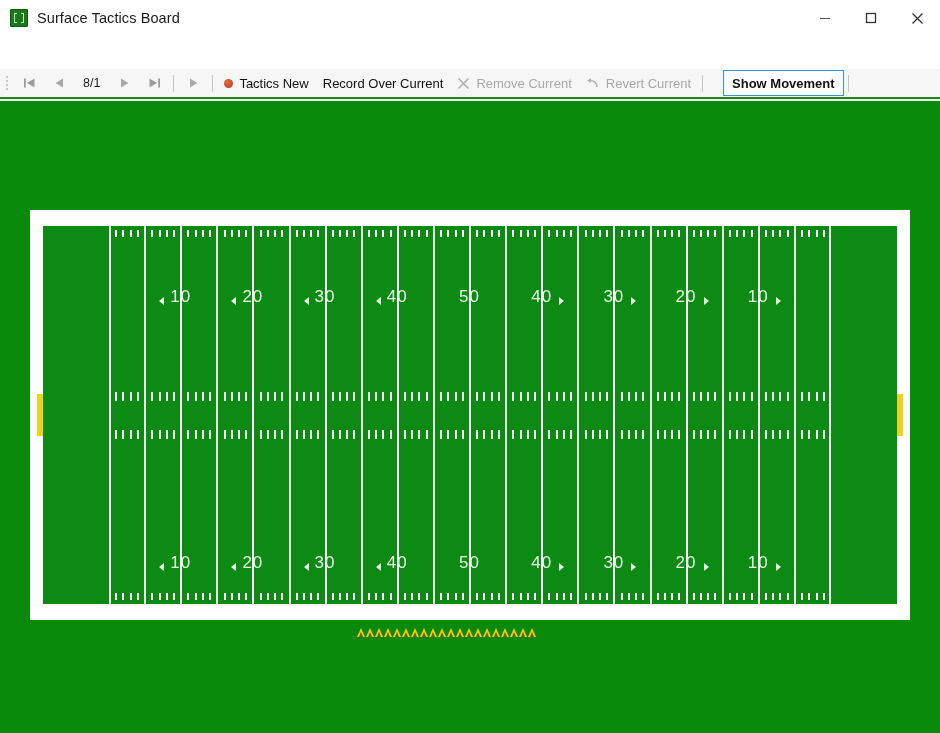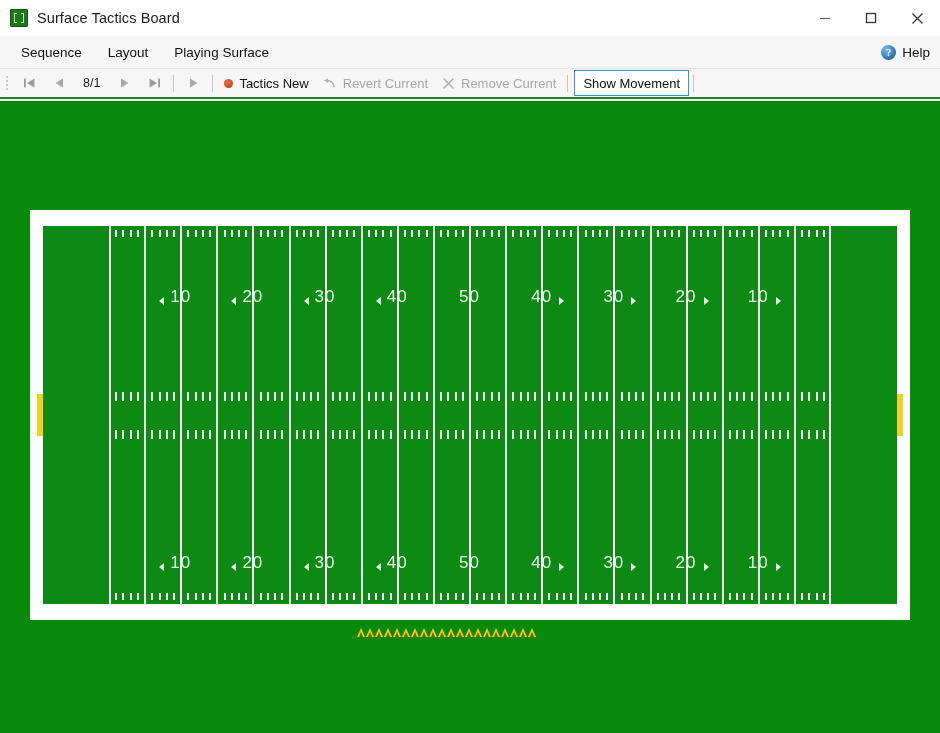--- a/index.html
+++ b/index.html
@@ -125,22 +125,23 @@
     width: 9px; height: 9px; border-radius: 50%;
     background: radial-gradient(circle at 35% 30%, #e86b4a, #c03a14);
     flex: none;
   }
   .show-move {
     height: 23px; padding: 12px 8px;
     display: flex; align-items: center;
     font-size: 13px; color: #111111;
     border: 1px solid #3d8fd6;
     background: #ffffff;
-    margin-left: 2px; white-space: nowrap; flex: none;
-    box-sizing: border-box;
+    margin-left: 16px; white-space: nowrap; flex: none;
+    box-sizing: border-box;
+    font-weight: bold;
   }
 
   
   .canvas {
     position: absolute; top: 101px; left: 0;
     width: 940px; height: 632px;
     background: #0a8a0a;
     overflow: hidden;
   }
 
@@ -280,29 +281,20 @@
       </div>
       <div class="win-btn">
         <svg width="13" height="13" viewBox="0 0 13 13">
             <line x1="1.5" y1="1.5" x2="11.5" y2="11.5" stroke="#333" stroke-width="1.2"></line>
             <line x1="11.5" y1="1.5" x2="1.5" y2="11.5" stroke="#333" stroke-width="1.2"></line>
           </svg>
       </div>
     </div>
   </div>
 
-  <div class="menubar">
-    <div class="menu-item">Sequence</div>
-    <div class="menu-item">Layout</div>
-    <div class="menu-item">Playing Surface</div>
-    <div class="help-wrap">
-      <div class="help-icon">?</div>
-      <div class="help-text">Help</div>
-    </div>
-  </div>
 
   <div class="toolbar">
     <div class="grip">
         <i></i>
         <i></i>
         <i></i>
         <i></i>
       </div>
 
     <div class="tb-btn">
@@ -337,35 +329,38 @@
         </svg>
     </div>
 
     <div class="tb-sep"></div>
 
     <div class="tb-text-btn">
       <span class="rec-dot"></span>
       <span>Tactics New</span>
     </div>
 
+    <div class="tb-text-btn">
+      <span>Record Over Current</span>
+    </div>
+
+    <div class="tb-text-btn disabled">
+      <svg width="13" height="13" viewBox="0 0 13 13">
+          <line x1="1.5" y1="1.5" x2="11.5" y2="11.5" stroke="#b0b0b0" stroke-width="1.6"></line>
+          <line x1="11.5" y1="1.5" x2="1.5" y2="11.5" stroke="#b0b0b0" stroke-width="1.6"></line>
+        </svg>
+      <span>Remove Current</span>
+    </div>
 
     <div class="tb-text-btn disabled">
       <svg width="14" height="13" viewBox="0 0 14 13">
           <path d="M11 10 C11 5, 6.5 3.5, 3 3.5" fill="none" stroke="#b0b0b0" stroke-width="1.5"></path>
           <polygon points="1,3.5 5,1.3 5,5.8" fill="#b0b0b0"></polygon>
         </svg>
       <span>Revert Current</span>
-    </div>
-
-    <div class="tb-text-btn disabled">
-      <svg width="13" height="13" viewBox="0 0 13 13">
-          <line x1="1.5" y1="1.5" x2="11.5" y2="11.5" stroke="#b0b0b0" stroke-width="1.6"></line>
-          <line x1="11.5" y1="1.5" x2="1.5" y2="11.5" stroke="#b0b0b0" stroke-width="1.6"></line>
-        </svg>
-      <span>Remove Current</span>
     </div>
 
     <div class="tb-sep"></div>
 
     <div class="show-move">Show Movement</div>
 
     <div class="tb-sep"></div>
   </div>
 
   <div class="canvas">

